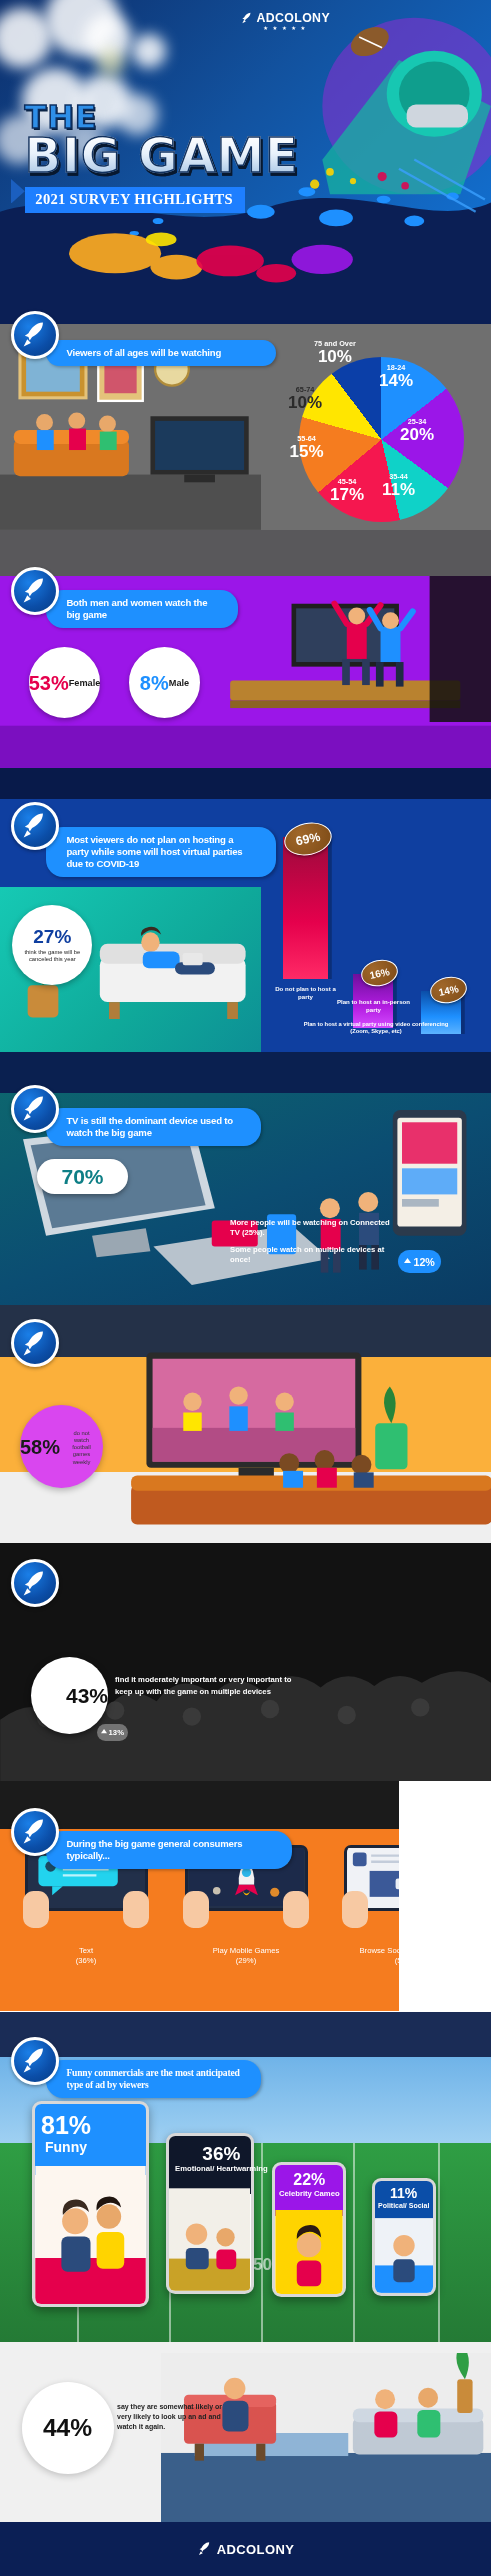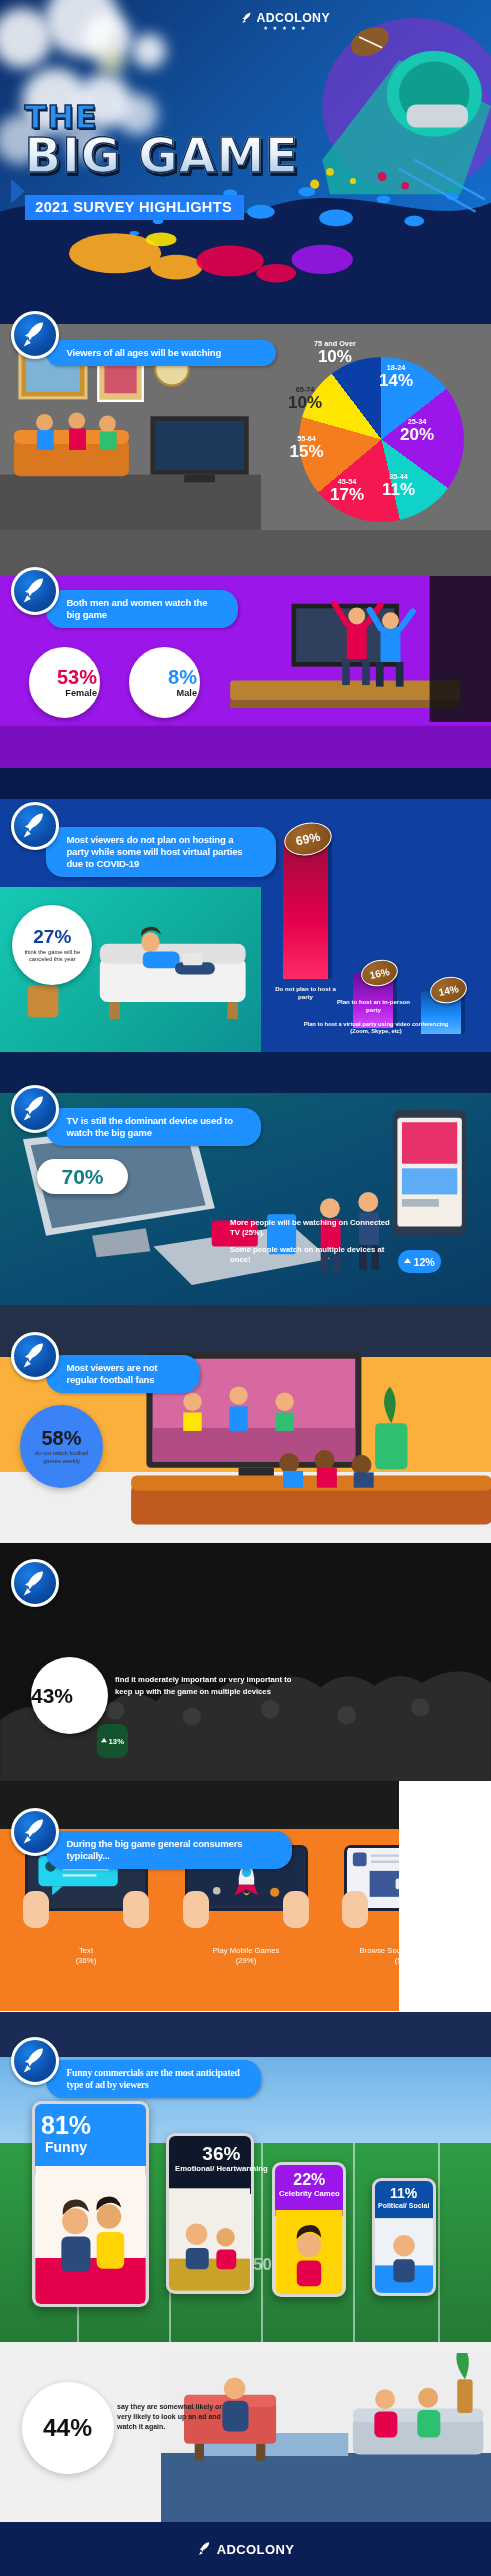--- a/index.html
+++ b/index.html
@@ -44,44 +44,44 @@
     font-family:"DejaVu Sans", sans-serif;
   }
   .t-big {
     font-size:48px; font-weight:bold; letter-spacing:0.8px; line-height:.95;
     background:linear-gradient(180deg,#ffffff 0%,#e8f1fb 45%,#9fc0e2 100%);
     -webkit-background-clip:text; background-clip:text; color:transparent;
     -webkit-text-stroke:1.5px #11315e;
     filter:drop-shadow(2.3px 3.1px 0 #07182f);
     font-family:"DejaVu Sans", sans-serif; margin-top:-3.1px;
   }
-  .t-sub { margin-top:16px; background:#1e7fff; color:#fff; font-weight:bold;
+  .t-sub { margin-top:8px; background:#1e7fff; color:#fff; font-weight:bold;
            font-size:14.6px; padding:4.6px 12.3px 4.6px 10.7px; display:inline-block;
-           letter-spacing:0.3px; }
+           letter-spacing:0.3px;font-family:Liberation Serif, serif; }
   .t-sub-arrow { position:absolute; left:-14px; top:0; }
 
   
   .s1 { position:absolute; left:0; top:284px; width:491px; height:246px;
         background:#6f6f6f; overflow:hidden; }
   .s1 .darktop { position:absolute; left:0; top:0; width:491px; height:40px; background:#0b1f55; }
   .room { position:absolute; left:0; top:40px; width:261px; height:206px; background:#6f6f6f; }
   .pie-wrap { position:absolute; right:14px; top:54px; width:192px; height:192px; }
   .pie { width:165px; height:165px; border-radius:50%; position:absolute; left:14px; top:19px; }
   .pie-lab { position:absolute; color:#fff; text-align:center; line-height:1; }
   .pie-lab .cat { font-size:7.3px; font-weight:bold; display:block; }
   .pie-lab .val { font-size:17px; font-weight:bold; display:block; margin-top:0.8px; }
   .pie-lab.dark .cat, .pie-lab.dark .val { color:#2b2b2b; }
 
   
   .s2 { position:absolute; left:0; top:530px; width:491px; height:238px; overflow:hidden;
         background:#9b16e8; }
   .s2 .top { position:absolute; left:0; top:0; width:491px; height:46px; background:#59585b; }
   .g-circ { position:absolute; width:71px; height:71px; border-radius:50%; background:#fff;
-            border:3.8px solid #fff; display:flex; flex-direction:column;
-            align-items:flex-end; justify-content:center; box-shadow:0 2.3px 5.4px rgba(0,0,0,.3); }
+            border:3.8px solid #fff; display:flex; flex-direction:row;
+            align-items:center; justify-content:center; box-shadow:0 2.3px 5.4px rgba(0,0,0,.3); }
   .g-circ .p { font-size:20px; font-weight:bold; line-height:1; }
   .g-circ .l { font-size:9.2px; font-weight:bold; margin-top:0.8px; color:#1c1c1c; }
 
   
   .s3 { position:absolute; left:0; top:768px; width:491px; height:284px; overflow:hidden;
         background:#0f3fa0; }
   .s3 .navy { position:absolute; left:0; top:0; width:491px; height:31px; background:#081a4a; }
   .s3 .teal { position:absolute; left:0; top:119px; width:261px; height:165px;
               background:linear-gradient(135deg,#16c9b4 0%,#0fa99a 60%,#0d8f95 100%); }
   .c27 { position:absolute; left:12.3px; top:137px; width:80px; height:80px; border-radius:50%;
@@ -111,35 +111,35 @@
          display:flex; align-items:center; justify-content:center; color:#fff;
          font-size:10.7px; font-weight:bold; }
 
   
   .s5 { position:absolute; left:0; top:1305px; width:491px; height:238px; overflow:hidden;
         background:#f5a623; }
   .s5 .dk { position:absolute; left:0; top:0; width:491px; height:52px; background:#243148; }
   .s5 .wall { position:absolute; left:0; top:52px; width:491px; height:115px; background:#fbb03b; }
   .s5 .floor { position:absolute; left:0; bottom:0; width:491px; height:71px; background:#efefef; }
   .c58 { position:absolute; left:20px; top:100px; width:83px; height:83px; border-radius:50%;
-         background:#3b82f6; display:flex; flex-direction:column; align-items:center;
+         background:#d946ef; display:flex; flex-direction:row; align-items:center;
          justify-content:center; text-align:center; box-shadow:0 2.3px 6.1px rgba(0,0,0,.25); }
   .c58 .p { font-size:20px; font-weight:bold; color:#1a1a1a; line-height:1; }
   .c58 .t { font-size:5.8px; color:#333; line-height:1.25; margin-top:2.3px; padding:0 7.7px; }
 
   
   .s6 { position:absolute; left:0; top:1543px; width:491px; height:238px; overflow:hidden;
         background:#121212; }
   .c43 { position:absolute; left:31px; top:114px; width:77px; height:77px; border-radius:50%;
-         background:#fff; display:flex; align-items:center; justify-content:flex-start;
+         background:#fff; display:flex; align-items:center; justify-content:flex-end;
          font-size:21px; font-weight:bold; color:#111; box-shadow:0 2.3px 6.1px rgba(0,0,0,.5); }
   .s6txt { position:absolute; left:115px; top:131px; color:#fff; font-size:7.7px;
            font-weight:bold; line-height:1.5; width:177px; }
-  .b13 { position:absolute; left:97px; top:181px; width:31px; height:34px; border-radius:8.4px;
-         background:#14532d; color:#fff; font-size:7.7px; font-weight:bold;
+  .b13 { position:absolute; left:97px; top:181px; width:31px; height:17px; border-radius:8.4px;
+         background:#737373; color:#fff; font-size:7.7px; font-weight:bold;
          display:flex; align-items:center; justify-content:center; }
 
   
   .s7 { position:absolute; left:0; top:1781px; width:399px; height:230px; overflow:hidden;
         background:#f57c1f; }
   .s7 .dk { position:absolute; left:0; top:0; width:491px; height:48px; background:#1b1b1b; }
   .phone-col { position:absolute; top:64px; width:138px; text-align:center; }
   .phone-box { width:123px; height:66px; margin:0 auto; border-radius:7px;
                background:#22304a; border:3.8px solid #1a2438; position:relative; }
   .phone-cap { color:#fff; font-size:7.7px; font-weight:bold; margin-top:35px; line-height:1.3; }
@@ -550,21 +550,20 @@
     </div>
   </div>
 
   <div class="sec-head" style="left:10.7px; top:1319px;">
     <div class="badge">
       <svg viewBox="0 0 24 24">
           <path d="M19 2c-6 0-10 5-12 9l-3 2 3 1 1 3 2-3c4-2 9-6 9-12z" fill="#fff"></path>
           <path d="M6 16l-3 6 6-3z" fill="#fff"></path>
         </svg>
     </div>
-    <div class="pill" style="width:154px;">Most viewers are not regular football fans</div>
   </div>
 
   <div class="s6">
     <svg class="ct" style="left:0; bottom:0;" width="491" height="161" viewBox="0 0 640 210">
       <path d="M0 210 L0 130 q40 -30 70 -6 q30 -40 70 -8 q24 -36 64 -10 q32 -42 74 -8 q28 -34 66 -4 q30 -38 74 -6 q34 -28 70 -2 q30 -24 62 -4 q50 -30 90 0 L640 210 Z" fill="#2b2b2b"></path>
       <g fill="#3a3a3a">
         <circle cx="60" cy="128" r="12"></circle>
           <circle cx="150" cy="118" r="12"></circle>
           <circle cx="250" cy="126" r="12"></circle>
         <circle cx="352" cy="116" r="12"></circle>

